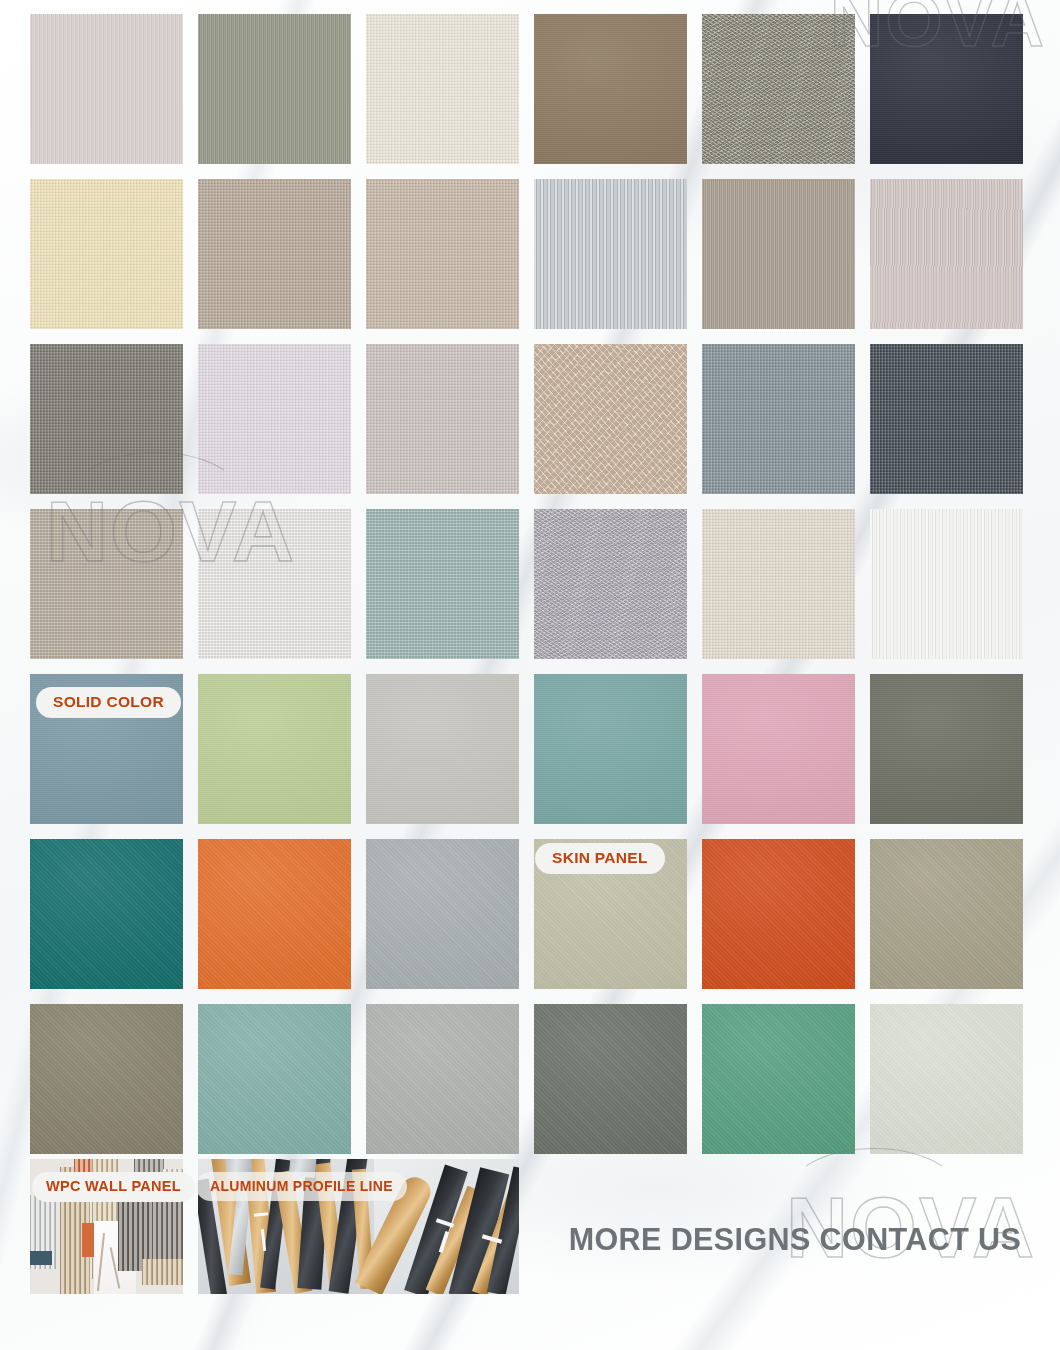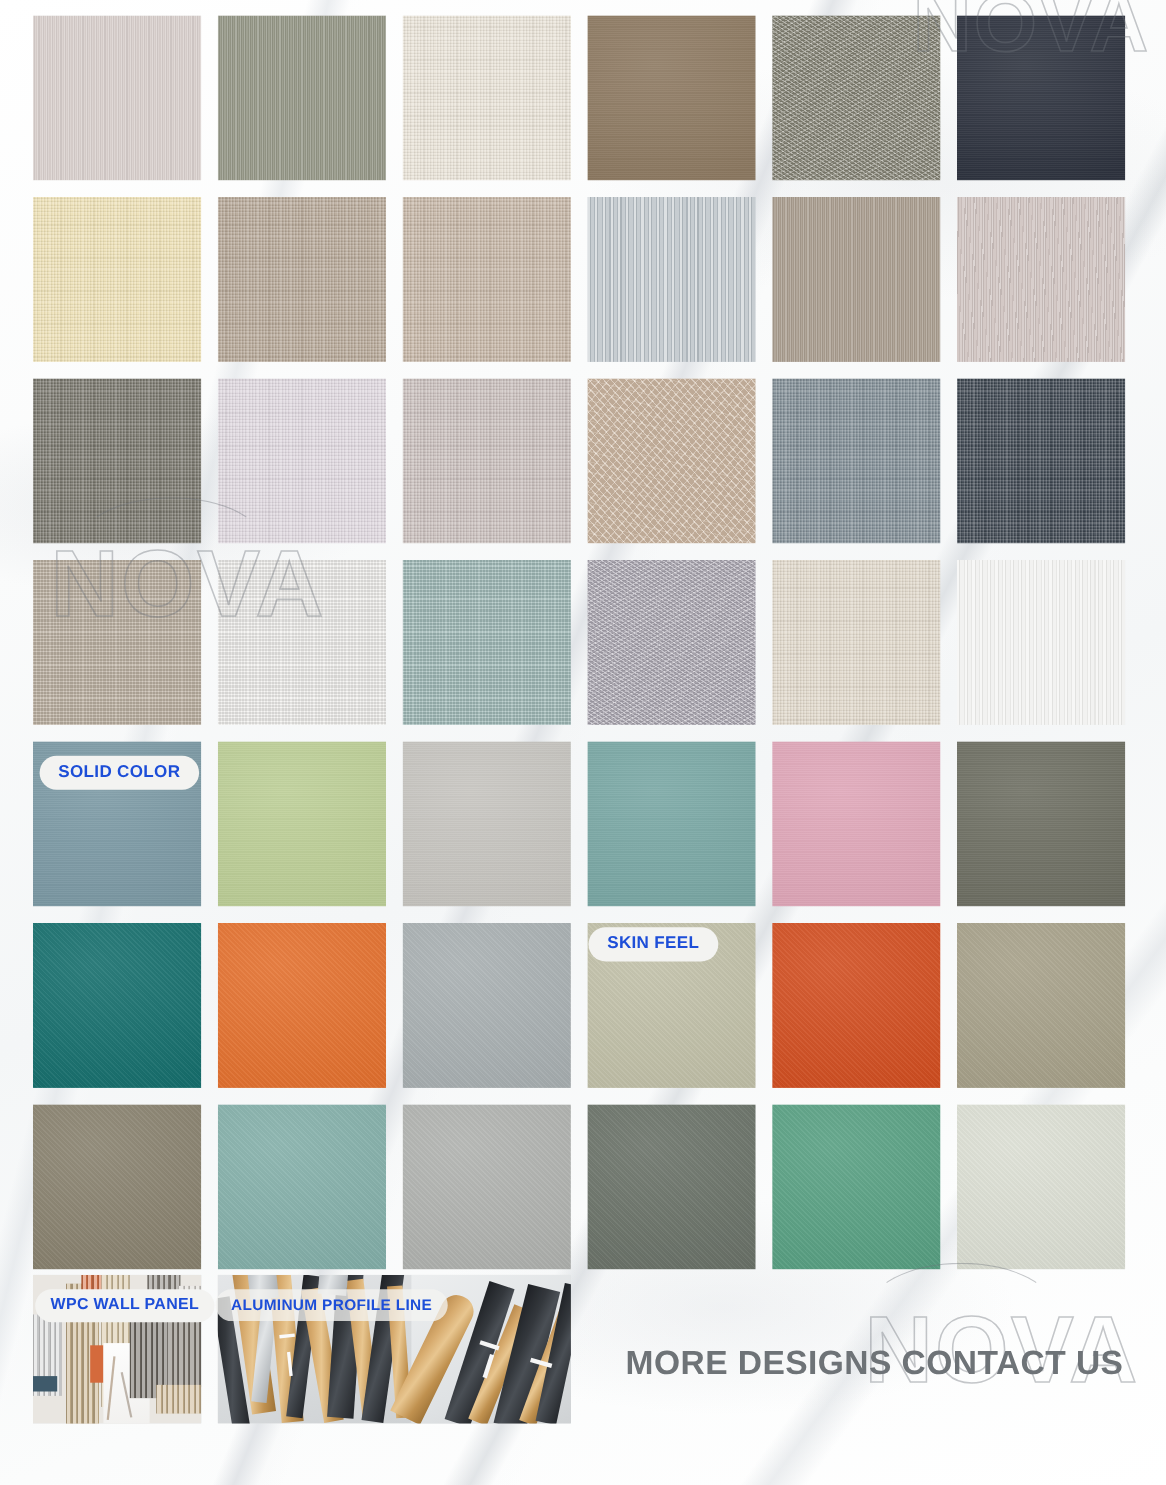--- a/index.html
+++ b/index.html
@@ -147,21 +147,21 @@
       repeating-linear-gradient(45deg, rgba(255,255,255,0.05) 0 1px, rgba(0,0,0,0.022) 1px 3px),
       radial-gradient(ellipse 130% 100% at 35% 25%, rgba(255,255,255,0.10), rgba(0,0,0,0.04) 88%);
   }
 
   
   .badge {
     position: absolute;
     z-index: 8;
     background: #f3f3f1;
     border-radius: 999px;
-    color: #1d4ed8;
+    color: #c2410c;
     font-weight: 700;
     font-size: 15.5px;
     letter-spacing: 0.3px;
     padding: 7px 17px 8px 17px;
     line-height: 1;
     white-space: nowrap;
     box-shadow: 0 0 0 0 rgba(0,0,0,0);
   }
   #badge-solid-color { top: 687px; left: 36px; }
   #badge-skin-feel   { top: 843px; left: 535px; }
@@ -353,21 +353,21 @@
     </div>
     <div class="swatch">
       <div class="tex t-matte" style="background: rgb(88, 161, 131);"></div>
     </div>
     <div class="swatch">
       <div class="tex t-matte" style="background: rgb(221, 224, 213);"></div>
     </div>
   </div>
 
 <div class="badge" id="badge-solid-color">SOLID COLOR</div>
-<div class="badge" id="badge-skin-feel">SKIN FEEL</div>
+<div class="badge" id="badge-skin-feel">SKIN PANEL</div>
 
 <div id="product-row">
 
   <div class="product-card">
     <div class="wpc-art">
       <i class="flute" style="left:0px;   top:36px;  width:26px; height:74px; filter:hue-rotate(0deg); background-color:#d9dadb;"></i>
       <i style="left:0px; top:92px; width:22px; height:14px; background:#3f5a6b;"></i>
       <i class="flute" style="left:30px;  top:8px;   width:30px; height:128px; background-color:#cbb590;"></i>
       <i class="flute" style="left:62px;  top:0px;   width:26px; height:120px; background-color:#d8c7a6;"></i>
       <i style="left:52px; top:64px; width:12px; height:34px; background:#d46a3c;"></i>

